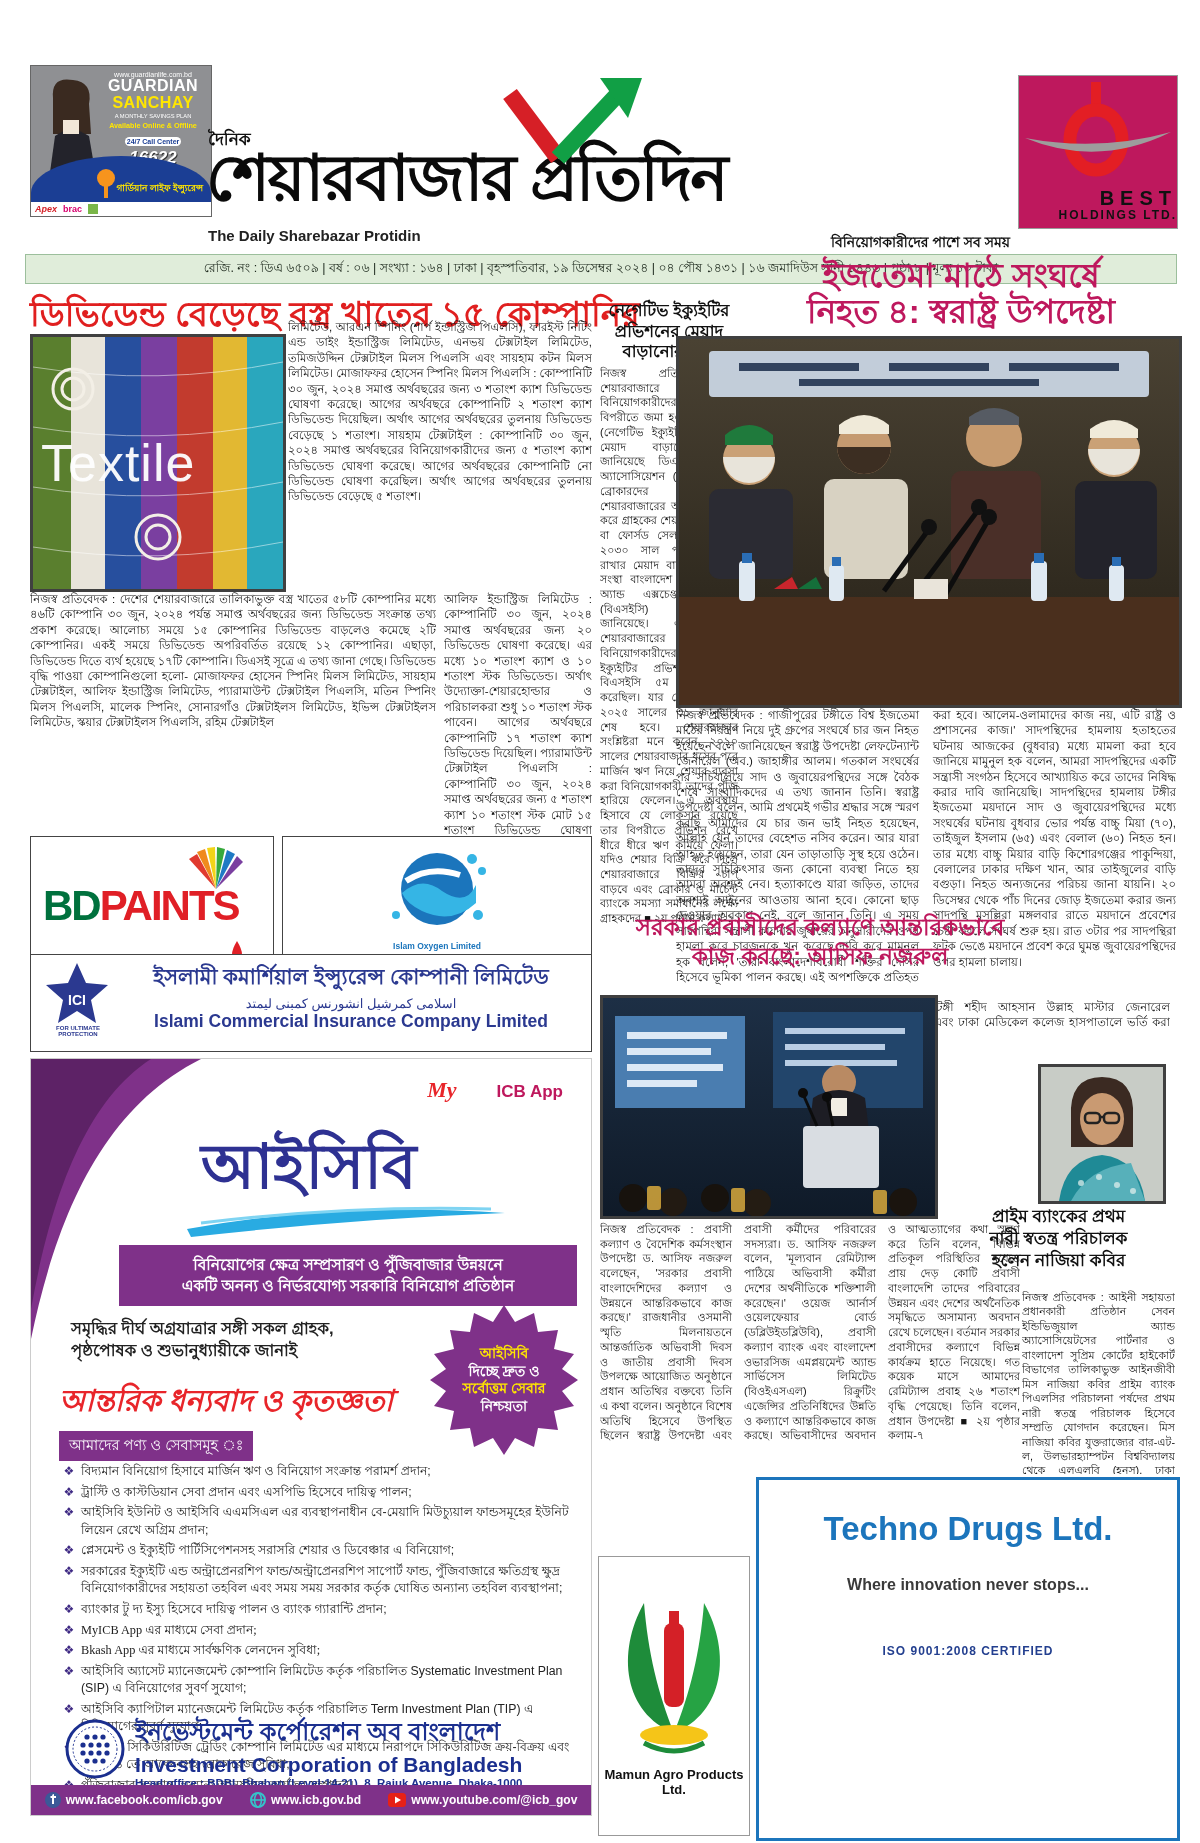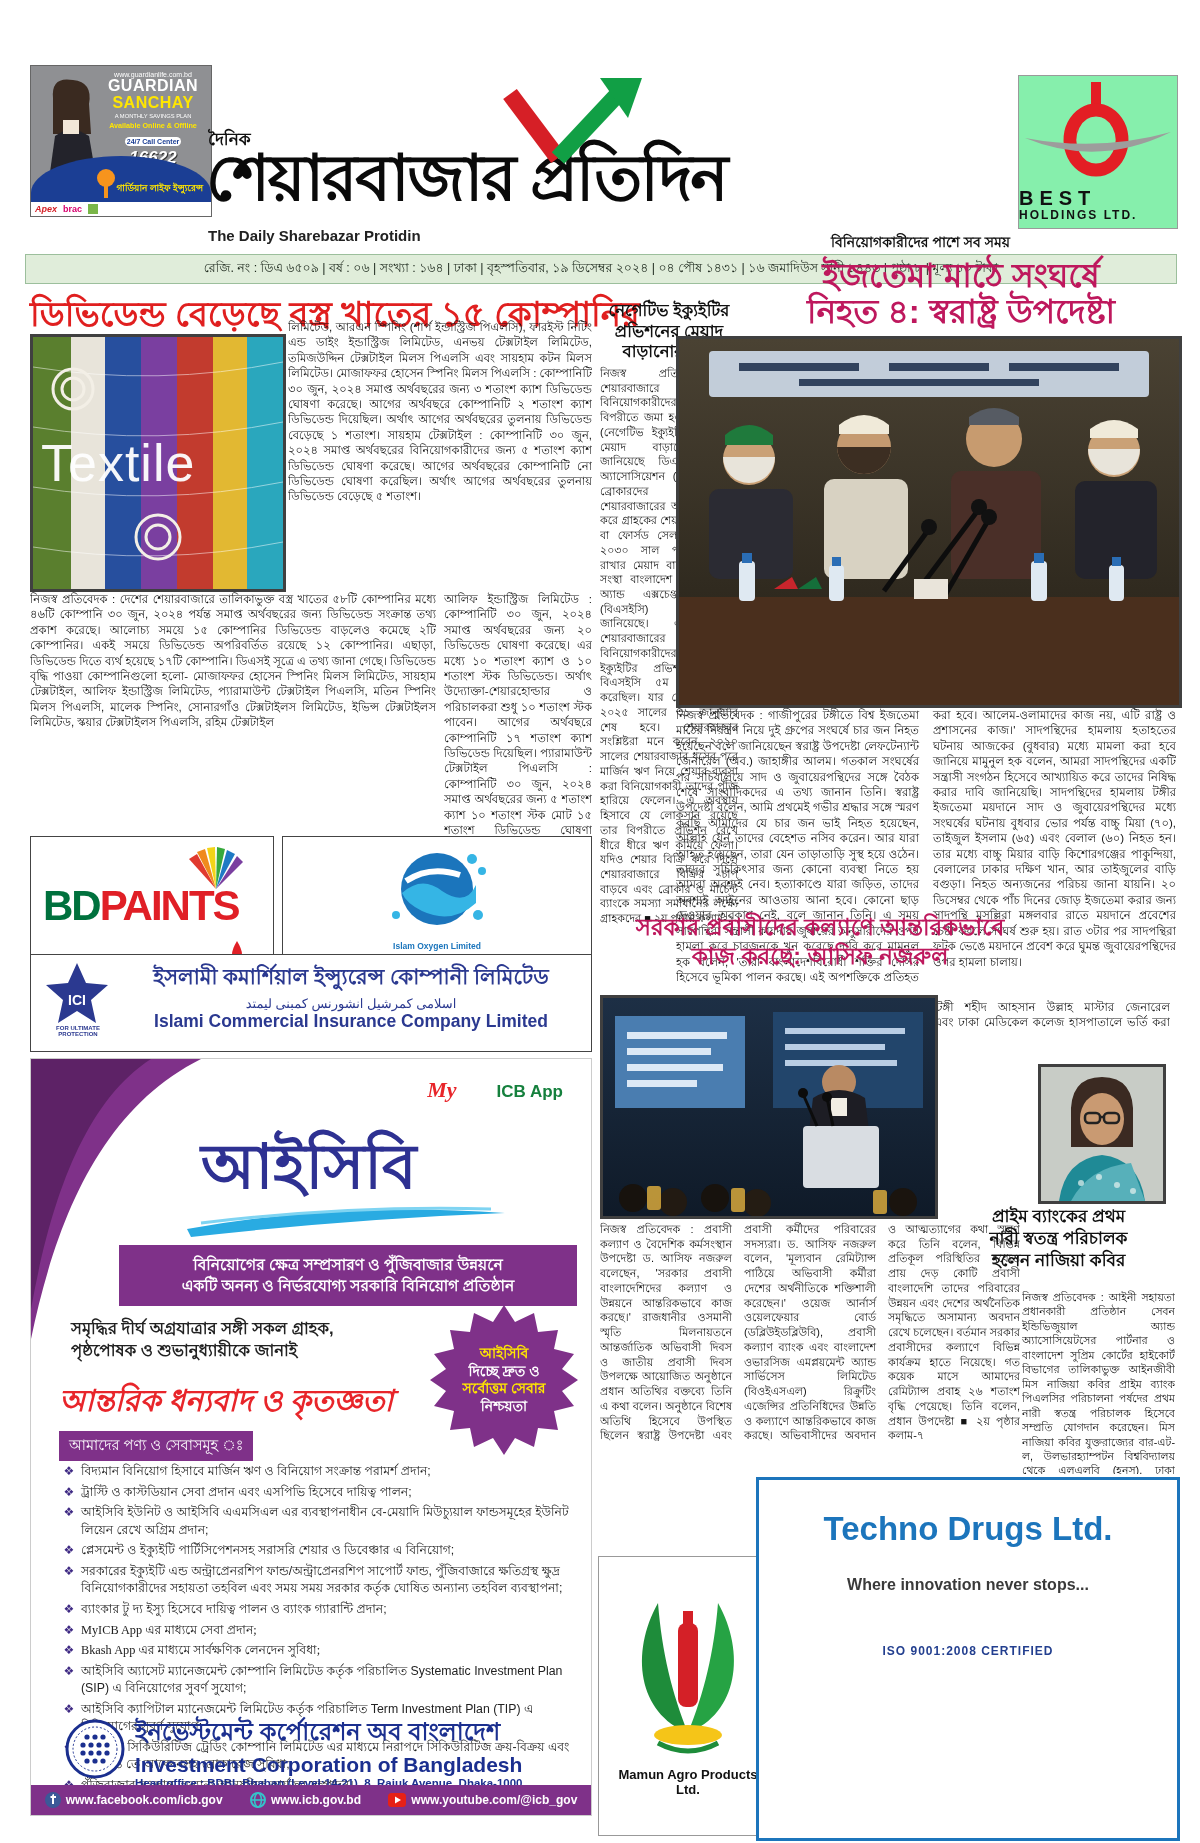--- a/index.html
+++ b/index.html
@@ -20,21 +20,21 @@
   #guardian .g3{font-size:5.8px;margin-top:1px;}
   #guardian .g4{font-size:7.2px;color:#ffe600;font-weight:700;margin-top:2px;}
   #guardian .call{margin-top:4px;background:#fff;color:#1b3e94;border-radius:6px;font-size:7px;font-weight:700;padding:1px 2px;display:inline-block;}
   #guardian .num{font-size:17px;font-weight:800;color:#fff;font-style:italic;text-shadow:1px 1px 0 #333;}
   #guardian .wave{position:absolute;left:0;right:0;bottom:14px;height:46px;background:#1b3e94;border-radius:50% 50% 0 0/80% 80% 0 0;}
   #guardian .brandbn{position:absolute;right:8px;bottom:22px;color:#ffe600;font-size:9px;font-weight:700;text-align:left;line-height:1.1;}
   #guardian .strip{position:absolute;left:0;bottom:0;width:100%;height:14px;background:#fff;display:flex;align-items:center;gap:6px;padding-left:4px;box-sizing:border-box;}
   #guardian .apex{color:#d42027;font-weight:800;font-size:9px;font-style:italic;}
   #guardian .brac{color:#d6006e;font-weight:800;font-size:9px;}
   #masthead-title{font-size:64px;font-weight:900;color:#0a0a0a;letter-spacing:-2px;line-height:1;white-space:nowrap;}
-  #best-box{border:1.5px solid #9a9a9a;background:#86efac;text-align:left;}
+  #best-box{border:1.5px solid #9a9a9a;background:#be185d;text-align:right;}
   #best-name{font-size:20px;font-weight:800;letter-spacing:6px;color:#111;line-height:1;}
   #best-suffix{font-size:12px;font-weight:800;letter-spacing:2px;color:#111;}
   
   #dateline{background:#e0edda;border:1px solid #9cbf9c;font-size:12.5px;color:#1d291d;
             display:flex;align-items:center;justify-content:center;}
   
   .photo{border:3px solid #404040;overflow:hidden;}
   
   .adbox{border:1.5px solid #444;background:#fff;overflow:hidden;}
   #bdp-word{font-size:42px;font-weight:900;letter-spacing:-2px;line-height:1;}
@@ -42,21 +42,21 @@
   #iol-big{font-size:20.5px;font-weight:700;color:#101010;letter-spacing:.5px;}
   #iol-small{font-size:8.5px;font-weight:700;color:#1b75bc;}
   #ici-bn{font-size:21px;font-weight:800;color:#2b3990;}
   #ici-ar{font-size:13px;color:#2b3990;letter-spacing:2px;}
   #ici-en{font-size:17.5px;font-weight:800;color:#2b3990;}
   #ici-sub{font-size:6px;color:#2b3990;font-weight:700;}
   
   #icb{background:#fff;border:1px solid #cccccc;overflow:hidden;}
   #icb-title{font-size:62px;font-weight:900;color:#2e3192;}
   #myicb .my{font-family:"Liberation Serif",serif;font-style:italic;font-weight:700;color:#e8252a;font-size:22px;}
-  #myicb .rest{color:#15803d;font-weight:800;font-size:17px;padding-left:40px;}
+  #myicb .rest{color:#be185d;font-weight:800;font-size:17px;padding-left:40px;}
   #icb-banner{background:#7f3189;color:#fff;font-weight:700;font-size:15.5px;line-height:1.35;
               display:flex;flex-direction:column;justify-content:center;text-align:center;}
   #icb-greet{font-size:16.5px;font-weight:800;color:#222;line-height:1.35;}
   #icb-thanks{font-family:"Liberation Serif",serif;font-size:30px;font-weight:700;font-style:italic;color:#e8252a;}
   #icb-services-label{background:#7f3189;color:#fff;font-size:14.5px;font-weight:400;padding:3px 10px;display:inline-block;}
   #icb-bullets{font-size:12.3px;color:#222;line-height:1.4;}
   #icb-bullets .row{display:flex;margin-bottom:3.5px;}
   #icb-bullets .bullet-icon{color:#3f2a84;width:24px;flex:0 0 24px;text-align:center;font-size:12px;}
   #icb-bullets .en{font-family:"Liberation Serif",serif;}
   #icb-foot-bn{font-size:24px;font-weight:800;color:#1b2f8f;}
@@ -503,21 +503,21 @@
       <span class="item">
         <svg width="18" height="14" viewBox="0 0 18 14">
             <rect width="18" height="14" rx="3.5" fill="#e62117"></rect>
             <polygon points="7,3.5 13,7 7,10.5" fill="#fff"></polygon>
           </svg>
         <span>www.youtube.com/@icb_gov</span>
       </span>
     </div>
   </div>
 
-  <div id="mamun" class="abs" style="left:598px;top:1556px;width:150px;height:278px;padding-left:14px;">
+  <div id="mamun" class="abs" style="left:598px;top:1556px;width:150px;height:278px;">
     <svg style="margin-top:26px;" width="120" height="180" viewBox="0 0 120 180">
       <path d="M60 150 C10 130 2 70 30 20 C34 70 44 110 60 150 Z" fill="#1e8c3a"></path>
       <path d="M60 150 C110 130 118 70 90 20 C86 70 76 110 60 150 Z" fill="#26a344"></path>
       <rect x="50" y="40" width="20" height="84" rx="8" fill="#d42027"></rect>
       <rect x="55" y="28" width="10" height="14" fill="#d42027"></rect>
       <ellipse cx="60" cy="152" rx="34" ry="10" fill="#f5c518"></ellipse>
       <path d="M30 160 Q60 176 90 160" stroke="#1e8c3a" stroke-width="5" fill="none"></path>
     </svg>
     <div class="mname">Mamun Agro Products Ltd.</div>
   </div>

